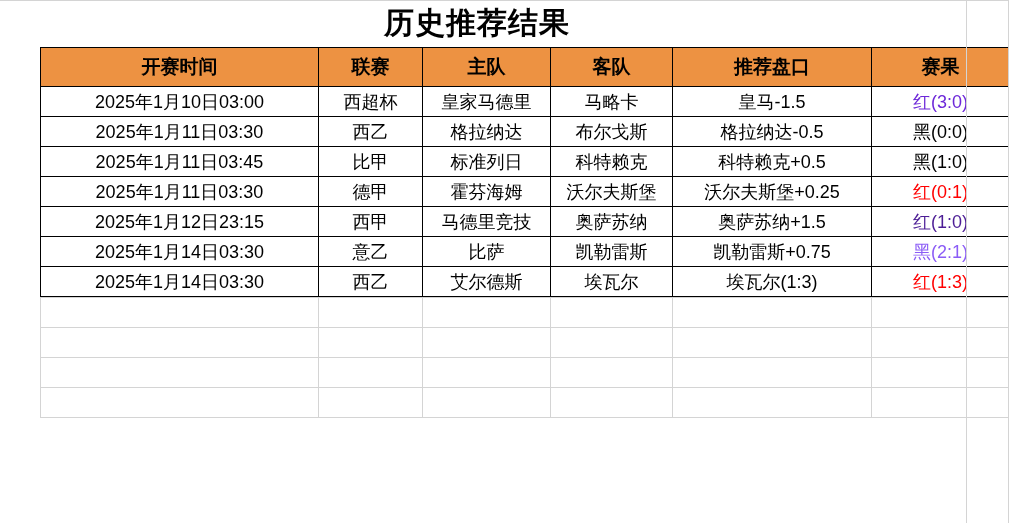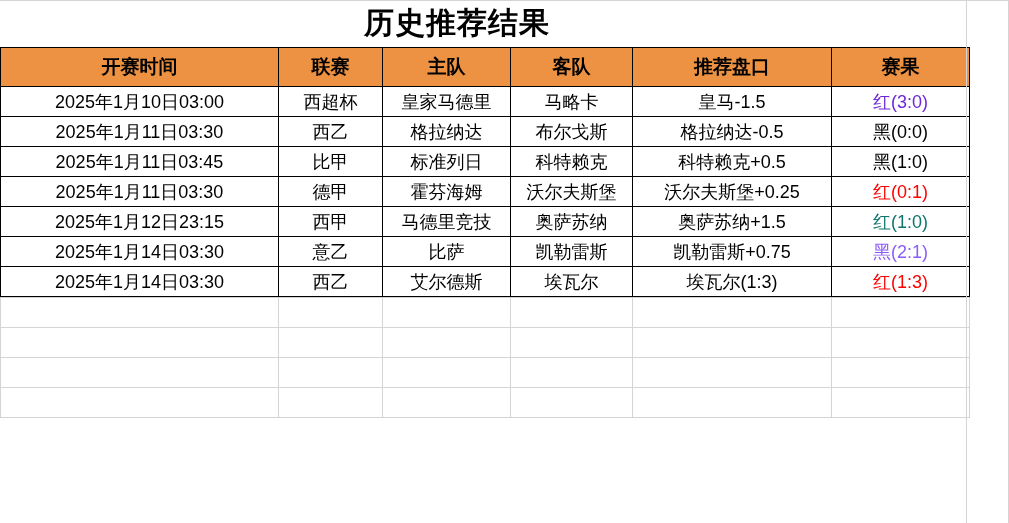--- a/index.html
+++ b/index.html
@@ -11,20 +11,21 @@
     width: 1009px;
     height: 523px;
     font-family: "Liberation Sans", "DejaVu Sans", sans-serif;
     overflow: hidden;
   }
   .sheet {
     position: relative;
     width: 914px;
     height: 523px;
     box-sizing: border-box;
+    padding-left: 40px;
   }
   
   .title-row {
     height: 47px;
     display: flex;
     align-items: center;
     justify-content: center;
     box-sizing: border-box;
   }
   .title-text {
@@ -148,21 +149,21 @@
           <td class="c-away">沃尔夫斯堡</td>
           <td class="c-line">沃尔夫斯堡+0.25</td>
           <td class="c-result" style="color: rgb(255, 0, 0);">红(0:1)</td>
         </tr>
         <tr>
           <td class="c-time">2025年1月12日23:15</td>
           <td class="c-league">西甲</td>
           <td class="c-home">马德里竞技</td>
           <td class="c-away">奥萨苏纳</td>
           <td class="c-line">奥萨苏纳+1.5</td>
-          <td class="c-result" style="color: #0f766e;">红(1:0)</td>
+          <td class="c-result" style="color: #4c1d95;">红(1:0)</td>
         </tr>
         <tr>
           <td class="c-time">2025年1月14日03:30</td>
           <td class="c-league">意乙</td>
           <td class="c-home">比萨</td>
           <td class="c-away">凯勒雷斯</td>
           <td class="c-line">凯勒雷斯+0.75</td>
           <td class="c-result" style="color: #8b5cf6;">黑(2:1)</td>
         </tr>
         <tr>

